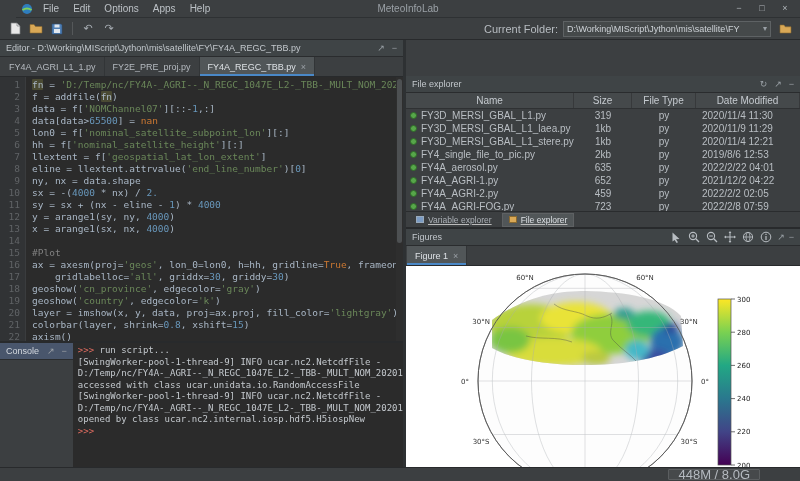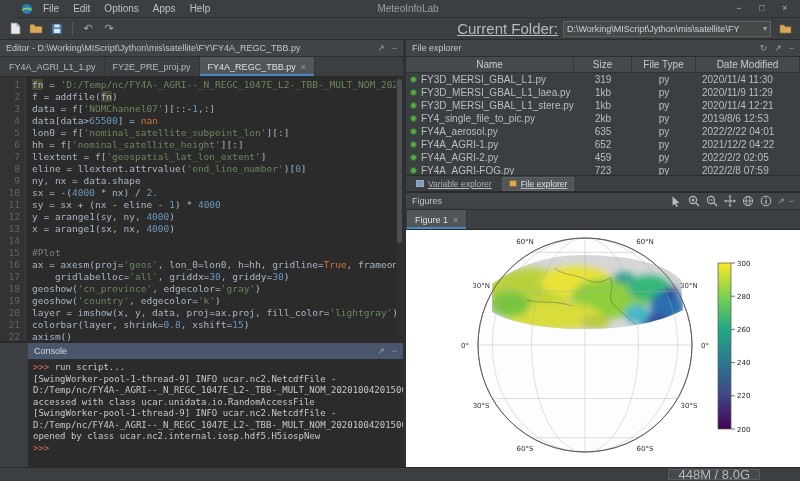--- a/index.html
+++ b/index.html
@@ -14,30 +14,30 @@
   .win-title{position:absolute;left:0;right:0;text-align:center;color:#9aa0a6;pointer-events:none;}
   .win-controls{margin-left:auto;display:flex;gap:1px;z-index:2;}
   .win-btn{width:22px;height:16px;text-align:center;line-height:15px;color:#b0b5ba;font-size:9px;}
 
   
   .toolbar{position:absolute;top:18px;left:0;right:0;height:22px;background:#3c3f41;border-bottom:1px solid #282a2c;display:flex;align-items:center;padding:0 6px;gap:3px;}
   .tb-icon{width:18px;height:18px;display:flex;align-items:center;justify-content:center;border-radius:2px;}
   .glyph{color:#a7adb3;font-size:11px;line-height:1;}
   .tb-sep{width:1px;height:13px;background:#55585a;margin:0 3px;}
   .tb-right{margin-left:auto;display:flex;align-items:center;gap:5px;}
-  .cf-label{color:#b7bcc1;font-size:15px;text-decoration:underline;}
+  .cf-label{color:#b7bcc1;font-size:11px;}
   .folder-combo{width:208px;height:16px;background:#45494a;border:1px solid #5e6264;display:flex;align-items:center;font-size:9px;color:#cdd2d7;padding:0 3px;}
   .folder-combo .val{flex:1;white-space:nowrap;overflow:hidden;}
   .folder-combo .dd{color:#9aa0a6;font-size:8px;padding-left:2px;}
 
   
   .main{position:absolute;top:40px;left:0;right:0;bottom:14px;display:flex;}
   .left-col{width:403px;display:flex;flex-direction:column;}
   .v-split{width:3px;background:#2e3133;}
-  .right-col{flex:1;display:flex;flex-direction:column;min-width:0;}
+  .right-col{flex:1;display:flex;flex-direction:column;min-width:0;margin-top:36px;}
 
   .panel-header{height:17px;background:#3f4446;display:flex;align-items:center;padding:0 6px;font-size:9px;color:#c2c7cc;border-bottom:1px solid #2a2c2e;flex:0 0 auto;white-space:nowrap;overflow:hidden;}
   .ph-icons{margin-left:auto;display:flex;gap:7px;color:#9aa0a6;font-size:9px;flex:0 0 auto;padding-left:8px;}
   .ph-icons span{cursor:default;}
 
   
   .editor-panel{height:303px;display:flex;flex-direction:column;border-bottom:2px solid #282a2c;}
   .tabbar{height:20px;background:#3c3f41;display:flex;align-items:stretch;border-bottom:1px solid #282a2c;font-size:9px;flex:0 0 auto;padding-left:1px;}
   .tab{padding:0 8px;display:flex;gap:5px;align-items:center;color:#b5bac0;border-right:1px solid #323537;}
   .tab.active{background:#515658;box-shadow:inset 0 -2px 0 #4a88c7;color:#dde1e5;}
@@ -45,21 +45,21 @@
   .code-area{flex:1;background:#2b2b2b;display:flex;overflow:hidden;font-family:"DejaVu Sans Mono",monospace;font-size:9.5px;line-height:12px;position:relative;}
   .gutter{width:26px;background:#313335;color:#606366;text-align:right;padding:2px 5px 0 0;border-right:1px solid #3a3c3e;flex:0 0 auto;}
   .code{flex:1;padding:2px 0 0 6px;white-space:pre;overflow:hidden;color:#a9b7c6;}
   .cl{height:12px;}
   .s{color:#6a8759}.n{color:#6897bb}.c{color:#808080}.k{color:#cc7832}
   .occ{background:#4a4a33;border-radius:1px;}
   .scroll-v{position:absolute;right:0;top:0;bottom:0;width:7px;background:#2e2e2e;}
   .scroll-thumb{position:absolute;left:1px;right:1px;background:#4d5052;border-radius:3px;}
 
   
-  .console-panel{flex:1;display:flex;flex-direction:column;min-height:0;padding-left:28px;}
+  .console-panel{flex:1;display:flex;flex-direction:row;min-height:0;}
   .console-panel .panel-header{background:#49566c;color:#d3d8de;}
   .console-body{flex:1;background:#2b2b2b;font-family:"DejaVu Sans Mono",monospace;font-size:9px;line-height:11.5px;color:#c4c9ce;padding:2px 5px;white-space:pre;overflow:hidden;position:relative;}
   .prompt{color:#e06c60;}
 
   
   .fileexp-panel{height:153px;display:flex;flex-direction:column;border-bottom:2px solid #282a2c;}
   .fe-table{flex:1;background:#3c3f41;font-size:10px;overflow:hidden;}
   .fe-hrow{display:flex;height:16px;background:#45494b;border-bottom:1px solid #2f3133;color:#c6cbd0;align-items:center;text-align:center;}
   .fe-hrow>div{border-right:1px solid #37393b;height:100%;line-height:15px;overflow:hidden;white-space:nowrap;}
   .fe-col-name{width:168px;}.fe-col-size{width:58px;}.fe-col-type{width:64px;}.fe-col-date{flex:1;}

